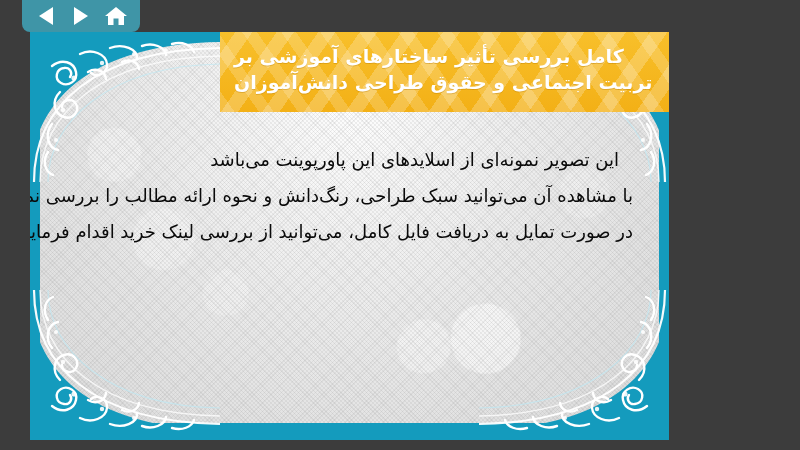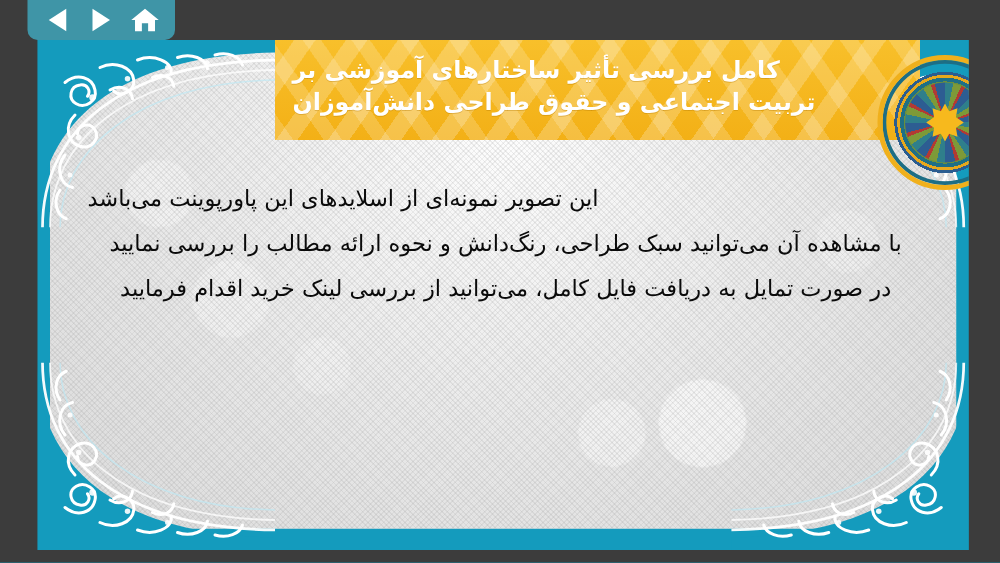--- a/index.html
+++ b/index.html
@@ -42,21 +42,21 @@
     width: 0; height: 0;
     border-top: 9px solid transparent;
     border-bottom: 9px solid transparent;
     border-left: 14px solid #ffffff;
   }
 
   
   #slide {
     position: absolute;
     left: 30px; top: 32px;
-    width: 745px; height: 408px;
+    width: 639px; height: 408px;
     overflow: hidden;
     background: #149bbd;
   }
   
   #slide-inner {
     position: absolute;
     left: 10px; top: 8px; right: 10px; bottom: 17px;
     background:
       radial-gradient(circle at 72% 78%, rgba(255,255,255,.55) 0 34px, rgba(255,255,255,0) 36px),
       radial-gradient(circle at 62% 80%, rgba(255,255,255,.40) 0 26px, rgba(255,255,255,0) 28px),
@@ -187,21 +187,21 @@
     text-align: center;
     z-index: 12;
   }
   .body-line {
     color: #0a0a0a;
     font-size: 18px;
     line-height: 36px;
     white-space: nowrap;
     font-weight: 500;
   }
-  .body-line.l1 { text-align: left; padding-right: 14px; }
+  .body-line.l1 { text-align: right; padding-right: 14px; }
   .body-line.l2 { text-align: center; }
   .body-line.l3 { text-align: center; }
 </style>
 </head>
 <body>
 
 <div id="viewer">
 
   <div id="navbar">
     <div class="navbtn">

